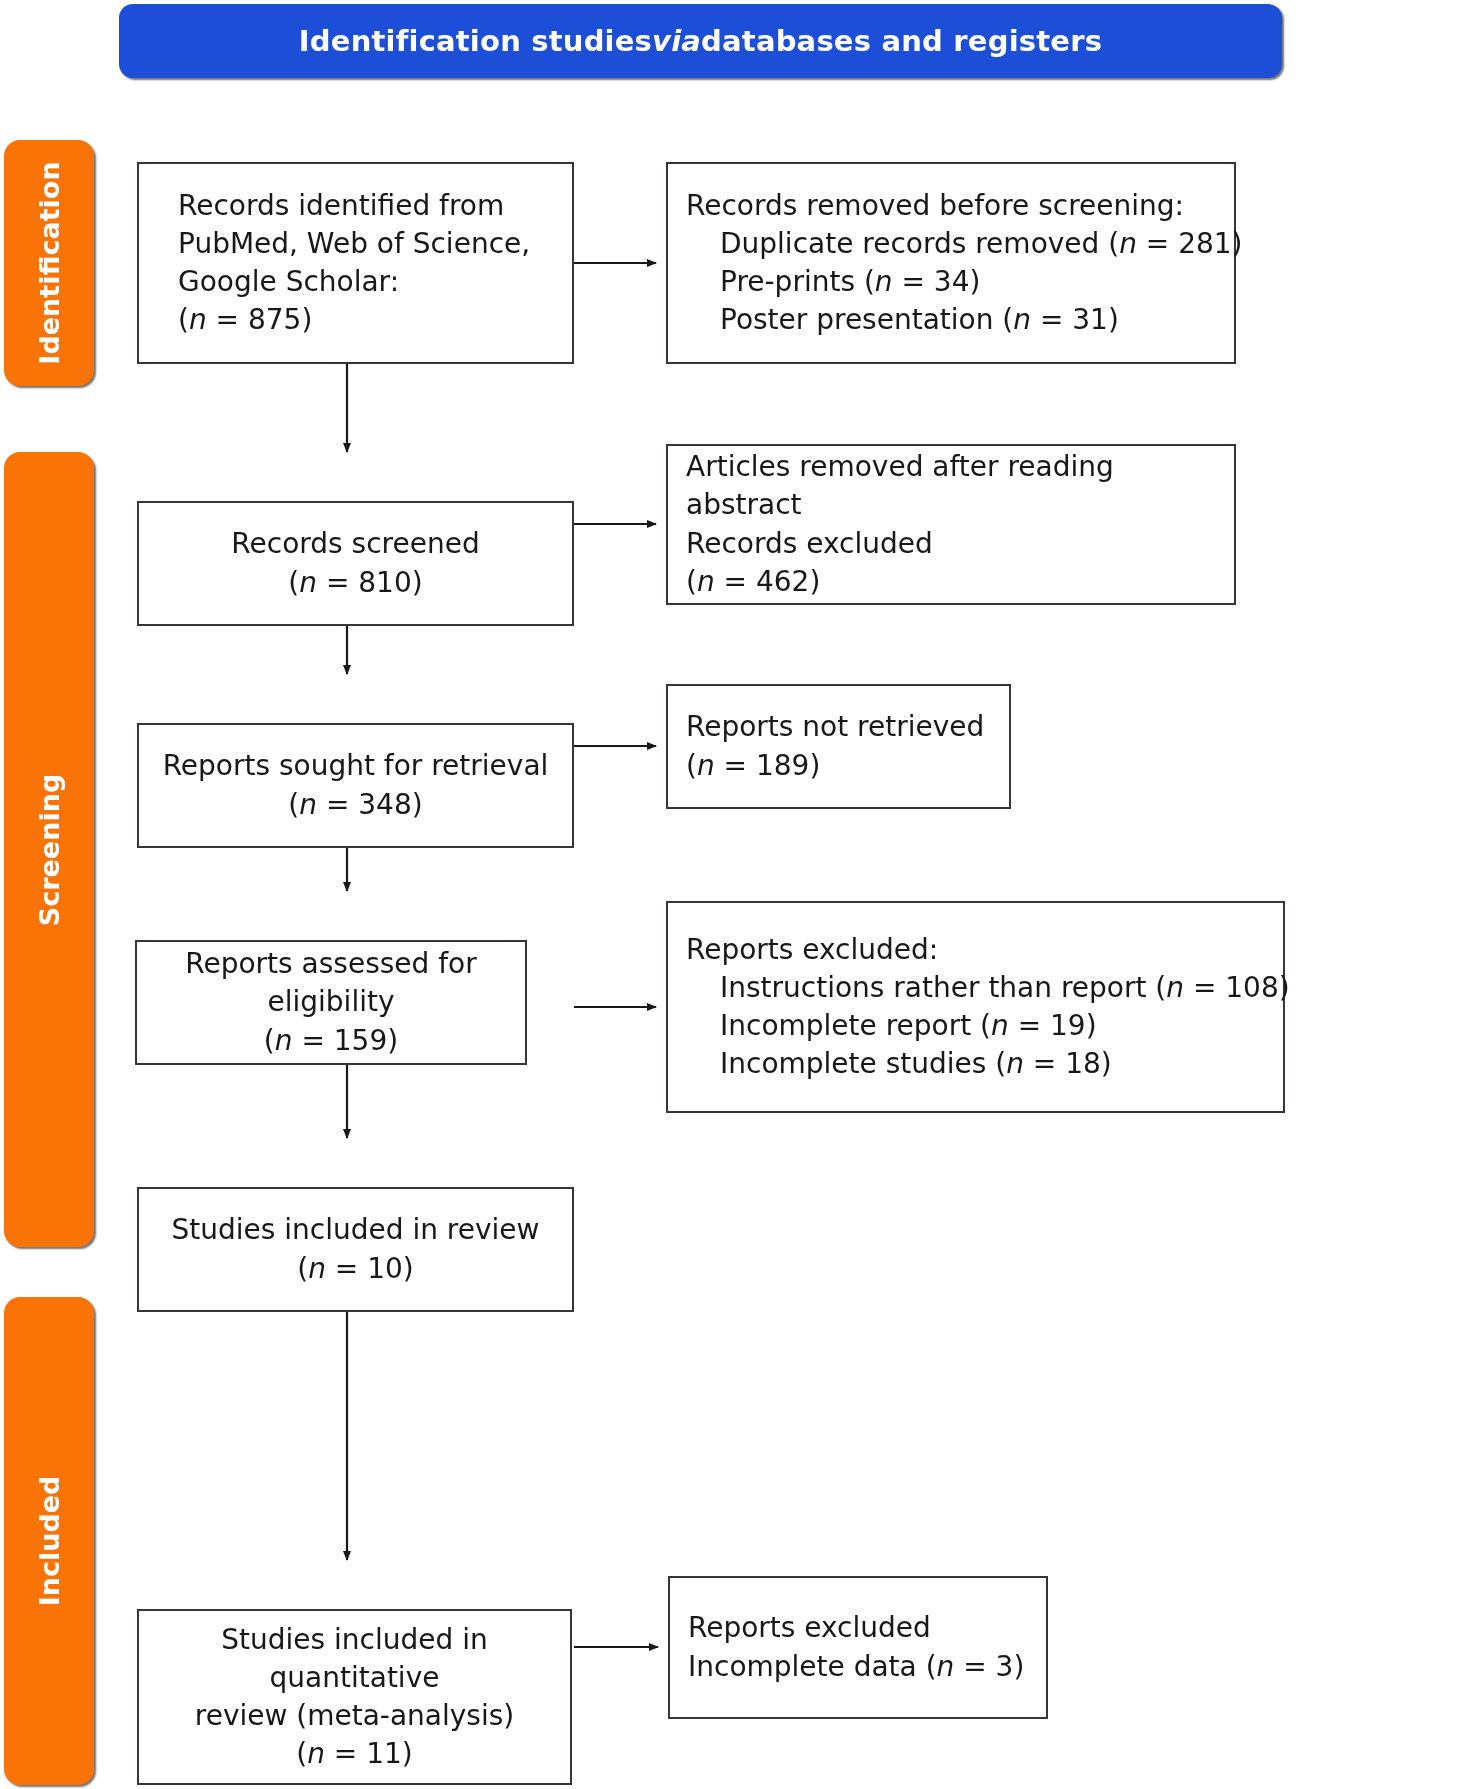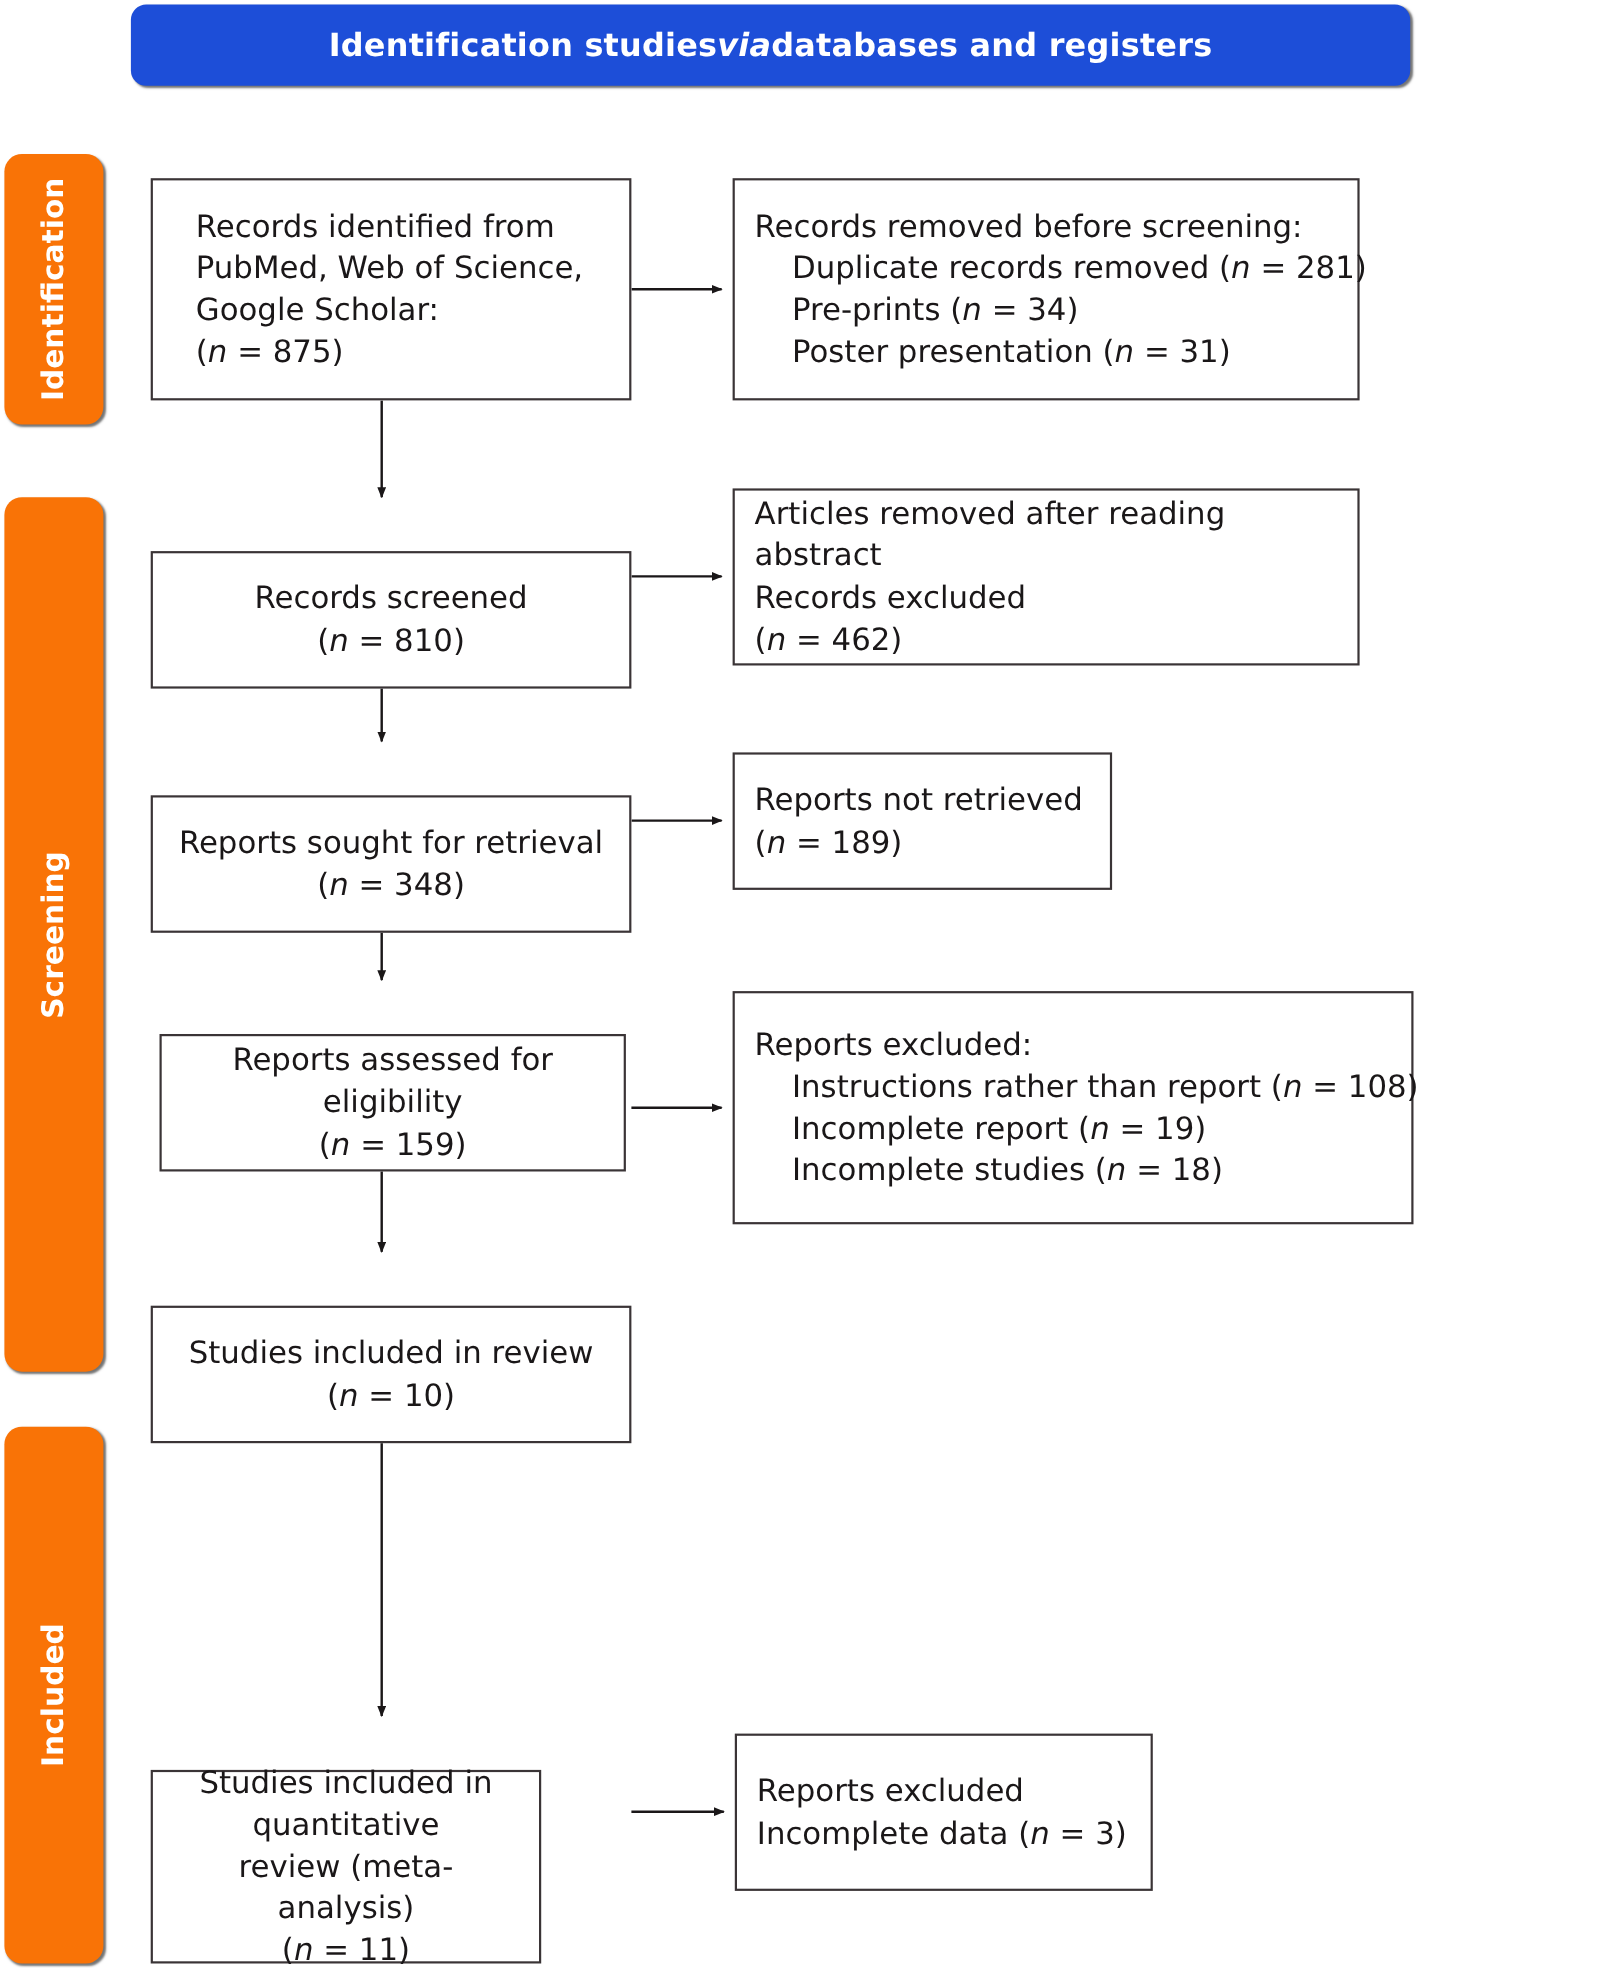--- a/index.html
+++ b/index.html
@@ -80,23 +80,23 @@
   .fbox.center { text-align: center; margin-top: 39px; }
   .fbox.left   { text-align: left; }
   .fbox .ind { padding-left: 34px; }
   .fbox em { font-style: italic; }
   .nowrap { white-space: nowrap; }
 
   
   #box-identified      { left: 137px; top: 162px; width: 437px; height: 202px; padding-left: 21px; }
   #box-screened        { left: 137px; top: 462px; width: 437px; height: 125px; }
   #box-sought          { left: 137px; top: 684px; width: 437px; height: 125px; }
-  #box-assessed        { left: 145px; top: 901px; width: 424px; height: 125px; }
+  #box-assessed        { left: 135px; top: 901px; width: 392px; height: 125px; }
   #box-included-review { left: 137px; top: 1148px; width: 437px; height: 125px; }
-  #box-included-meta   { left: 137px; top: 1570px; width: 355px; height: 176px; }
+  #box-included-meta   { left: 137px; top: 1570px; width: 435px; height: 176px; }
 
   
   #box-removed         { left: 666px; top: 162px; width: 570px; height: 202px; }
   #box-excluded-abs    { left: 666px; top: 444px; width: 570px; height: 161px; }
   #box-not-retrieved   { left: 666px; top: 684px; width: 345px; height: 125px; }
   #box-excluded-rep    { left: 666px; top: 901px; width: 619px; height: 212px; }
   #box-excluded-data   { left: 668px; top: 1576px; width: 380px; height: 143px; }
 
   
   #wires {

